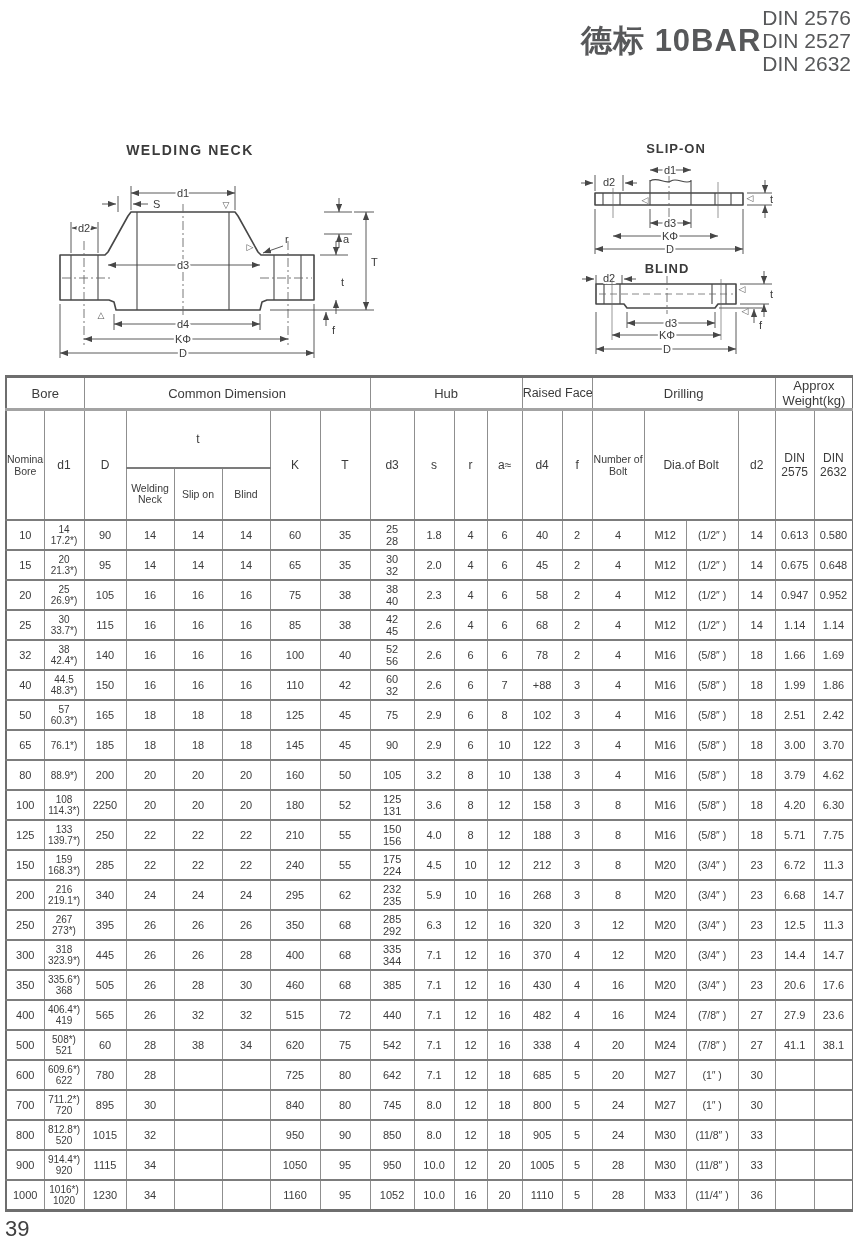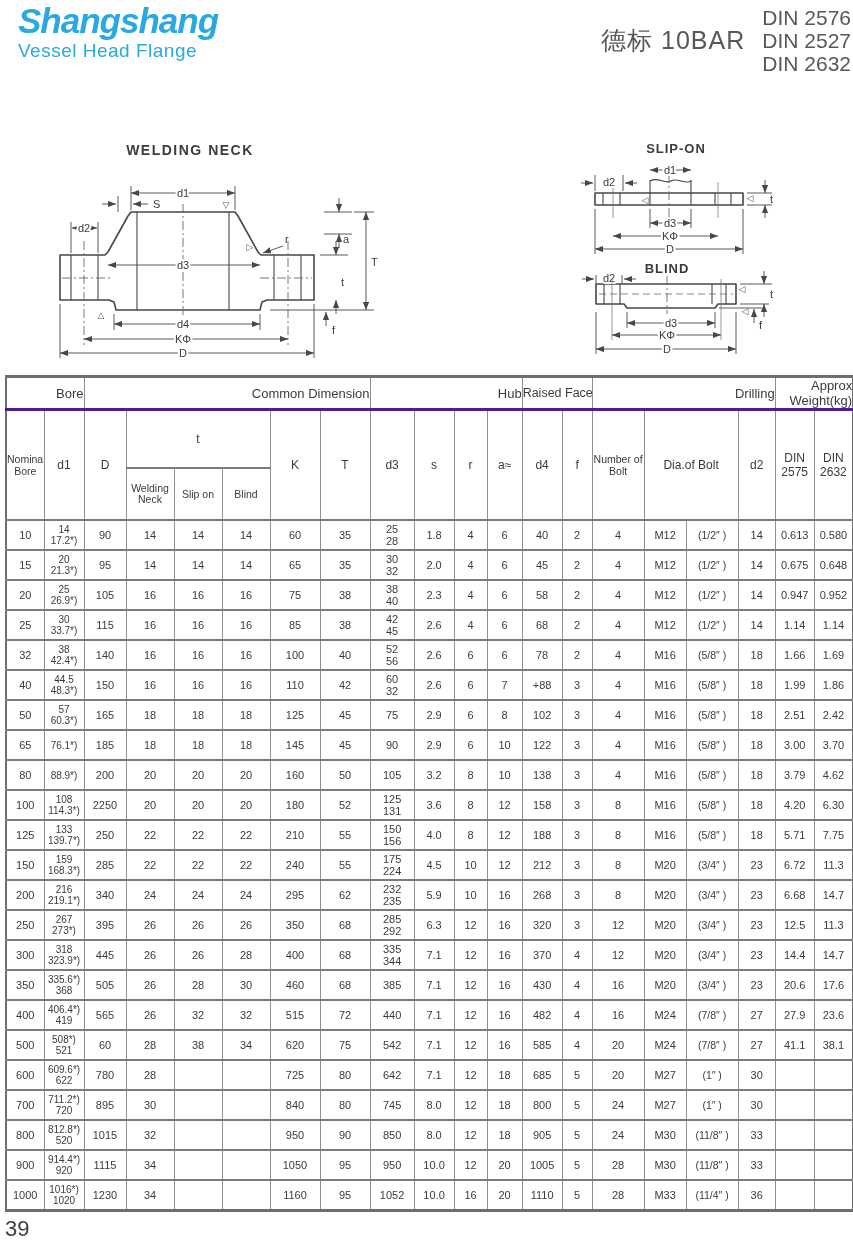--- a/index.html
+++ b/index.html
@@ -4,21 +4,21 @@
 <style>
   html,body{margin:0;padding:0;background:#e8e8e8;}
   .page{position:relative;width:853px;height:1252px;background:#ffffff;
         font-family:"Liberation Sans",sans-serif;overflow:hidden;margin:0 auto;}
 
   
   .logo{position:absolute;left:18px;top:2px;}
   .logo-main{font-size:35px;font-weight:bold;font-style:italic;color:#29a9e1;line-height:38px;letter-spacing:-1px;}
   .logo-sub{font-size:19px;color:#29a9e1;letter-spacing:0.5px;margin-top:0;}
   .title-block{position:absolute;right:2px;top:6px;display:flex;align-items:center;color:#57585a;}
-  .title-cn{font-size:25px;font-weight:400;letter-spacing:1px;margin-right:17px;white-space:nowrap;}
+  .title-cn{font-size:31px;font-weight:700;letter-spacing:1px;margin-right:1px;white-space:nowrap;}
   .din-list{font-size:21px;line-height:23px;font-weight:500;}
 
   
   .diagram-wn{position:absolute;left:58px;top:138px;}
   .diagram-so{position:absolute;left:566px;top:132px;}
   svg text{font-family:"Liberation Sans",sans-serif;fill:#3b3b3b;}
   .dtitle{font-size:14px;font-weight:bold;letter-spacing:1.5px;text-anchor:middle;}
   .dtitle2{font-size:13px;font-weight:bold;letter-spacing:1px;text-anchor:middle;}
   .outline{stroke:#474747;stroke-width:1.6;fill:none;stroke-linejoin:round;}
   .iline{stroke:#474747;stroke-width:1.1;fill:none;}
@@ -31,40 +31,36 @@
   .tri{font-size:9px;fill:#555555;text-anchor:middle;}
   .arrfill{fill:#474747;}
 
   
   .dtable{position:absolute;left:5px;top:375px;width:843px;border-collapse:collapse;table-layout:fixed;
           color:#3b3b3b;border-top:3px solid #6e6e6e;border-bottom:3px solid #6e6e6e;
           border-left:2px solid #6e6e6e;border-right:2px solid #6e6e6e;}
   .dtable th,.dtable td{border-left:1px solid #8f8f8f;border-right:1px solid #8f8f8f;
           border-top:2px solid #7c7c7c;border-bottom:2px solid #7c7c7c;
           text-align:center;vertical-align:middle;padding:0;font-weight:normal;overflow:hidden;}
-  .dtable th.g{border-bottom:3px solid #4c1d95;font-size:13px;height:30px;text-align:right;}
+  .dtable th.g{border-bottom:3px solid #a3a3a3;font-size:13px;height:30px;}
   .dtable th.g-nowrap{white-space:nowrap;font-size:12.5px;}
   .dtable thead th{font-size:12px;}
   .dtable thead tr.sub th{height:56px;}
   .dtable thead tr.tsub th{height:50px;font-size:10.5px;line-height:11px;}
   .dtable thead th.h-small{font-size:10.5px;line-height:12px;}
   .dtable tbody td{height:28px;font-size:11px;line-height:12px;}
   .dtable tbody td.col-d1{font-size:10px;line-height:11px;}
   .dtable tbody td.col-bolt_inch{font-size:10.5px;text-align:center;}
   .pagenum{position:absolute;left:5px;top:1216px;font-size:22px;color:#404040;}
 </style>
 </head>
 <body>
 
 <div class="page">
 
-  <div class="logo">
-    <div class="logo-main">Shangshang</div>
-    <div class="logo-sub">Vessel Head Flange</div>
-  </div>
   <div class="title-block">
     <div class="title-cn">德标 10BAR</div>
     <div class="din-list">
       <div>DIN 2576</div>
       <div>DIN 2527</div>
       <div>DIN 2632</div>
     </div>
   </div>
 
   <svg class="diagram-wn" width="370" height="232" viewBox="0 0 370 232">
@@ -731,21 +727,21 @@
           <td class="col-D">60</td>
           <td class="col-t_welding_neck">28</td>
           <td class="col-t_slip_on">38</td>
           <td class="col-t_blind">34</td>
           <td class="col-K">620</td>
           <td class="col-T">75</td>
           <td class="col-d3">542</td>
           <td class="col-s">7.1</td>
           <td class="col-r">12</td>
           <td class="col-a">16</td>
-          <td class="col-d4">585</td>
+          <td class="col-d4">338</td>
           <td class="col-f">4</td>
           <td class="col-number_of_bolt">20</td>
           <td class="col-bolt_metric">M24</td>
           <td class="col-bolt_inch">(7/8″ )</td>
           <td class="col-d2">27</td>
           <td class="col-weight_din2575">41.1</td>
           <td class="col-weight_din2632">38.1</td>
         </tr>
         <tr>
           <td class="col-nominal">600</td>

